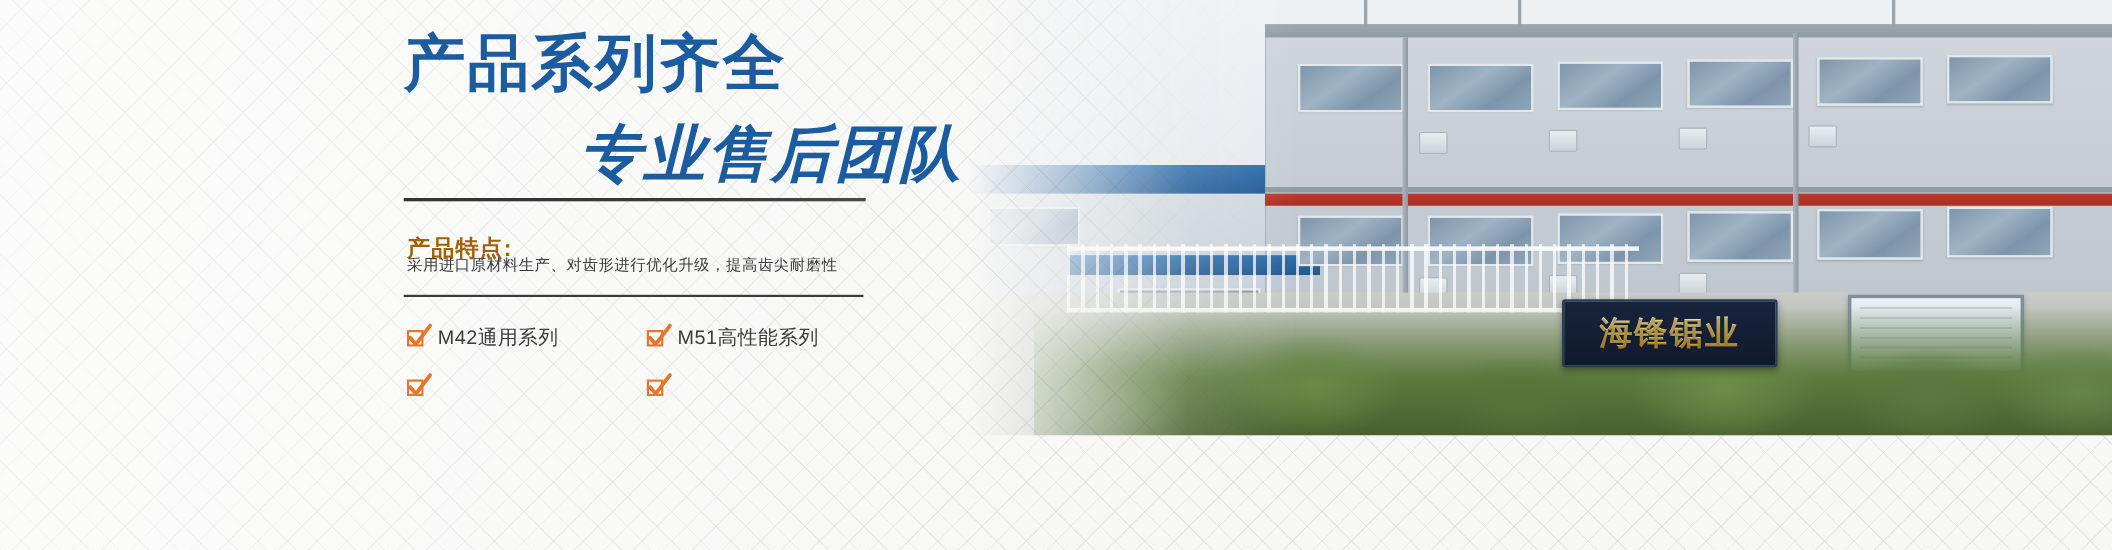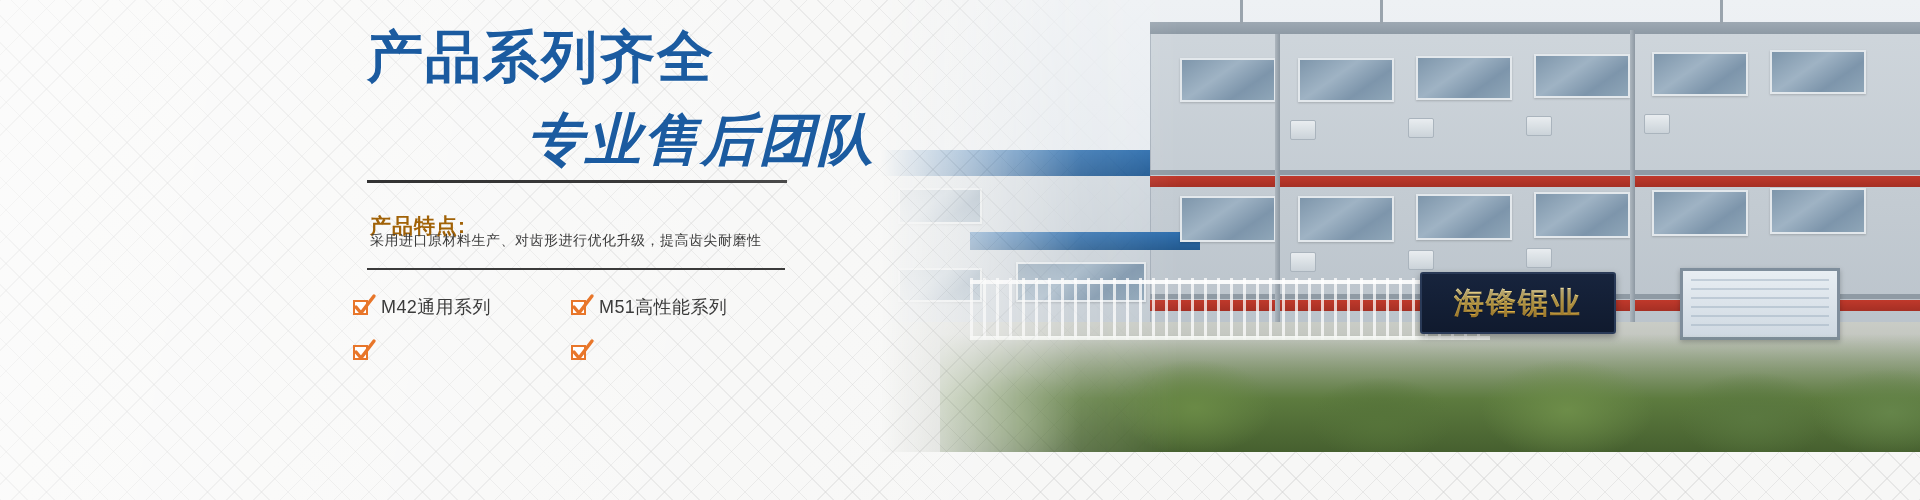--- a/index.html
+++ b/index.html
@@ -26,21 +26,21 @@
   }
   .bg-sheen {
     position:absolute; inset:0;
     background:linear-gradient(100deg, rgba(255,255,255,.55) 0%, rgba(255,255,255,.15) 40%, rgba(255,255,255,0) 60%);
     z-index:2; pointer-events:none;
   }
 
   
   .photo {
     position:absolute; top:0; right:0;
-    width:1100px; height:452px;
+    width:1100px; height:396px;
     z-index:3;
     -webkit-mask-image:linear-gradient(to right, rgba(0,0,0,0) 0px, rgba(0,0,0,0) 60px, rgba(0,0,0,.35) 150px, rgba(0,0,0,.85) 260px, #000 360px);
             mask-image:linear-gradient(to right, rgba(0,0,0,0) 0px, rgba(0,0,0,0) 60px, rgba(0,0,0,.35) 150px, rgba(0,0,0,.85) 260px, #000 360px);
             text-decoration:underline;
   }
   .sky {
     position:absolute; inset:0;
     background:linear-gradient(180deg,#eef1f4 0%,#e4e9ee 45%,#dfe4e9 100%);
   }
   
@@ -193,21 +193,21 @@
   .feature-title {
     position:absolute; left:370px; top:193px;
     color:#a16207; font-size:21px; font-weight:bold; letter-spacing:1px;margin-top:19px;
   }
   .feature-desc {
     position:absolute; left:370px; top:232px;
     color:#3b3b3b; font-size:14px; letter-spacing:.5px;
   }
 
   .series-grid {
-    position:absolute; left:353px; top:295px;
+    position:absolute; left:370px; top:295px;
     width:420px;
     display:grid;
     grid-template-columns:218px 210px;
     grid-row-gap:26px;
   }
   .series-item {
     display:flex; align-items:center;
     font-size:18px; color:#3b3b3b; letter-spacing:.4px;
   }
   .cbox {

